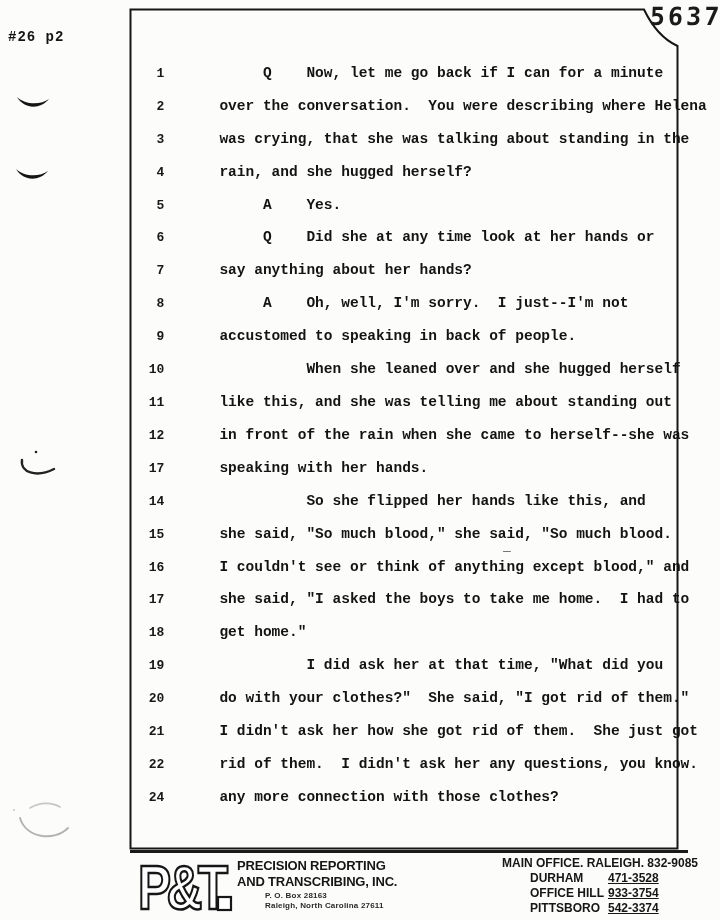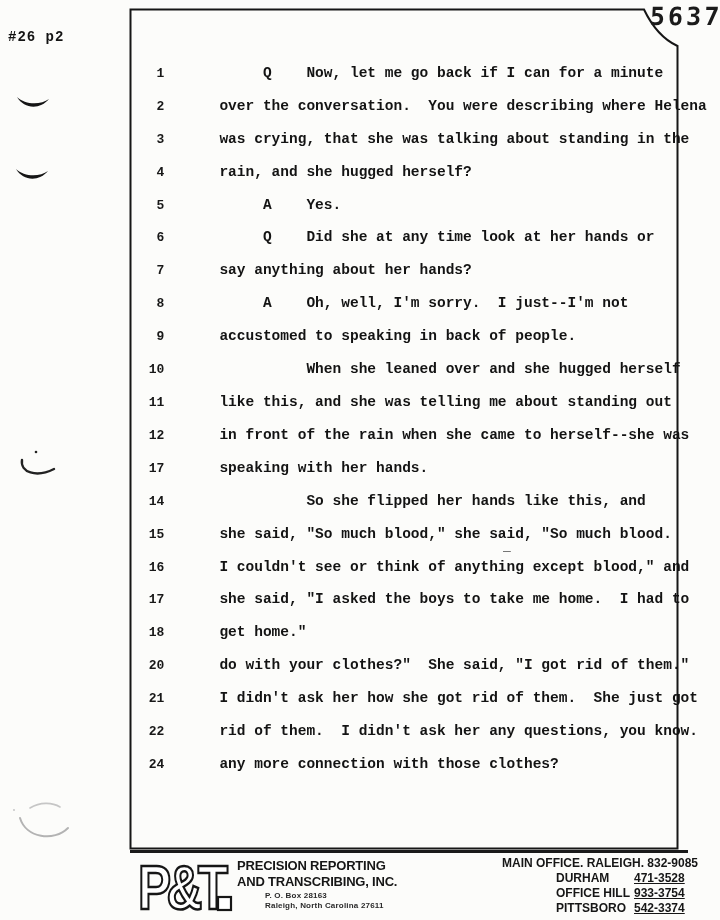--- a/index.html
+++ b/index.html
@@ -56,21 +56,21 @@
     left:246px;top:891px;
     font:700 8px "Liberation Sans",sans-serif;
     line-height:10px;color:#2a2a2a;letter-spacing:0.2px;margin-left:19px;
   }
   .offices{
     left:502px;top:856px;
     font:600 12px "Liberation Sans",sans-serif;
     line-height:15px;color:#161616;
   }
   .office-rows{margin-left:28px;}
-  .office-row .city{display:inline-block;width:78px;margin-left:26px;}
+  .office-row .city{display:inline-block;width:78px;}
   .office-row .phone{display:inline-block;text-decoration:underline;}
 
   
   .mark{pointer-events:none;}
 </style>
 </head>
 <body>
 
 <svg id="border-svg" class="abs" viewBox="0 0 720 920" xmlns="http://www.w3.org/2000/svg">
   <path d="M 130.5 848.5 L 130.5 9.5 L 644 9.5 C 650 22 660 38 677.5 46 L 677.5 848.5 Z" fill="none" stroke="#161616" stroke-width="2"></path>
@@ -144,20 +144,23 @@
     <span class="num">15</span><span class="txt">she said, "So much blood," she said, "So much blood.</span>
   </div>
     <div class="row">
     <span class="num">16</span><span class="txt">I couldn't see or think of anything except blood," and</span>
   </div>
     <div class="row">
     <span class="num">17</span><span class="txt">she said, "I asked the boys to take me home.  I had to</span>
   </div>
     <div class="row">
     <span class="num">18</span><span class="txt">get home."</span>
+  </div>
+    <div class="row">
+    <span class="num">19</span><span class="txt">          I did ask her at that time, "What did you</span>
   </div>
     <div class="row">
     <span class="num">20</span><span class="txt">do with your clothes?"  She said, "I got rid of them."</span>
   </div>
     <div class="row">
     <span class="num">21</span><span class="txt">I didn't ask her how she got rid of them.  She just got</span>
   </div>
     <div class="row">
     <span class="num">22</span><span class="txt">rid of them.  I didn't ask her any questions, you know.</span>
   </div>

